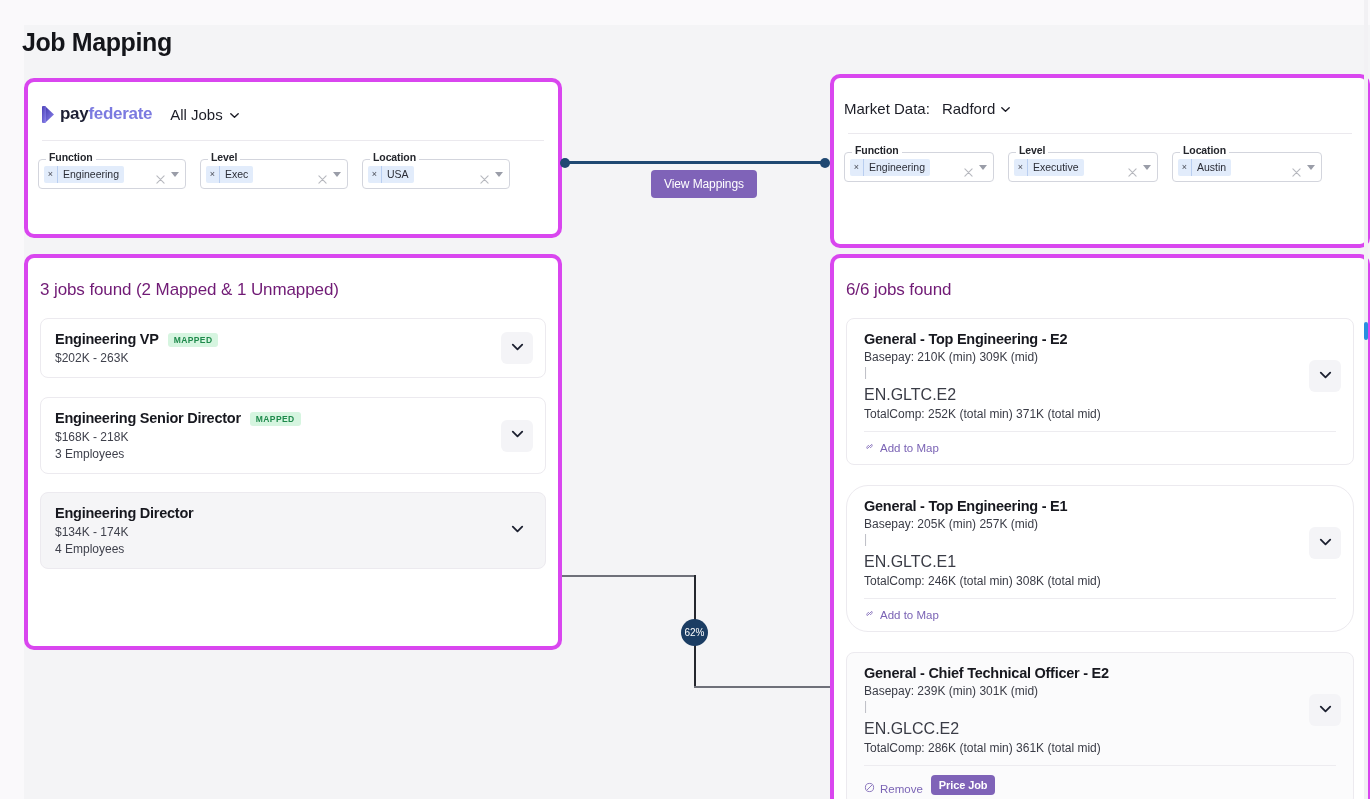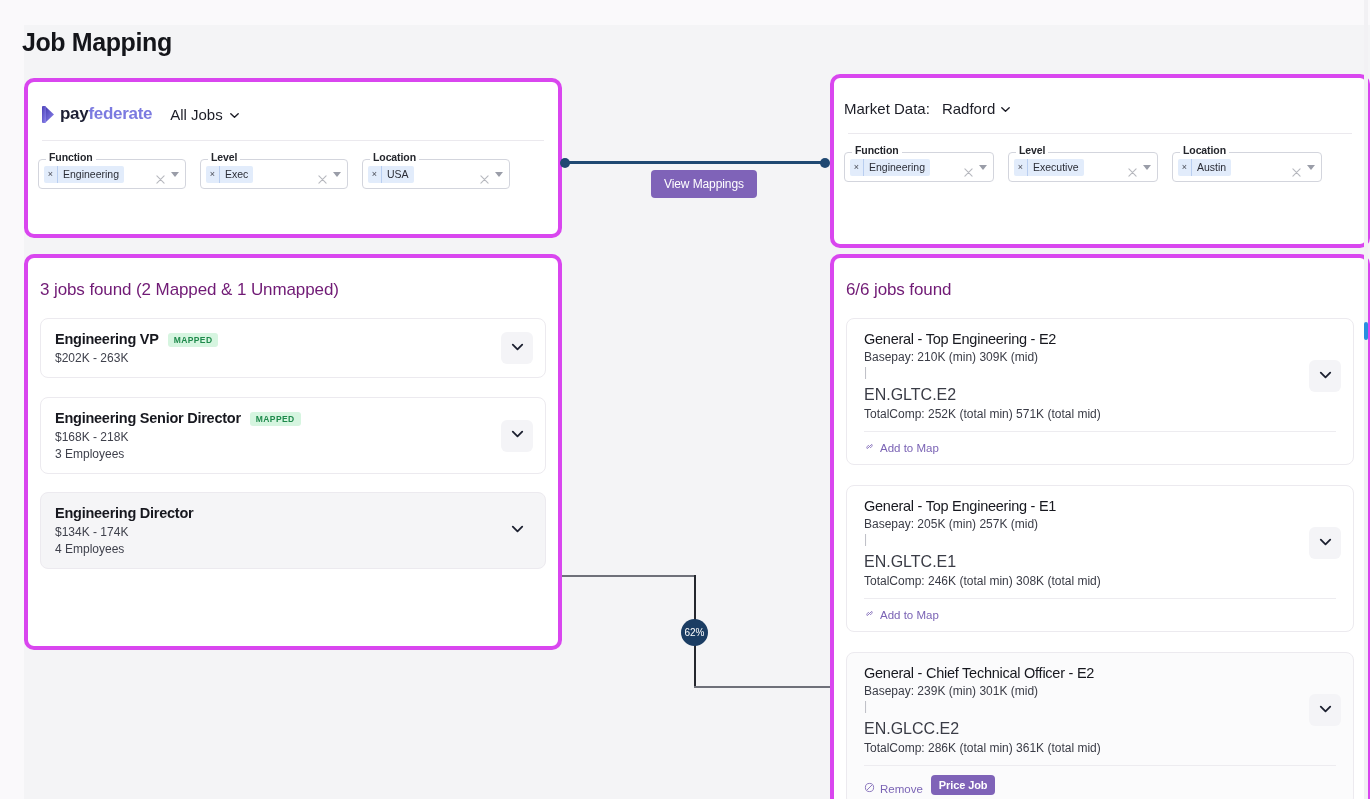--- a/index.html
+++ b/index.html
@@ -177,21 +177,21 @@
   .mkt-card {
     margin: 0 12px;
     border: 1px solid #eceaef;
     border-radius: 8px;
     background: #fff;
   }
   .mkt-card.tinted { background: #fbfbfc; }
   .mkt-top { display: flex; align-items: flex-start; padding: 12px 12px 10px 17px; }
   .mkt-body { flex: 1; min-width: 0; }
   .mkt-title {
-    font-size: 14.5px; font-weight: 400; color: #17181f;
+    font-size: 14.5px; font-weight: 700; color: #17181f;
     letter-spacing: -0.25px;
   }
   .mkt-line { font-size: 12px; color: #3a3c46; margin-top: 3px; }
   .mkt-thin { font-size: 12px; color: #bcbdc4; margin-top: 2px; line-height: 12px; }
   .mkt-code { font-size: 16px; color: #3a3c46; margin-top: 8px; }
   .mkt-chev-wrap { display: flex; align-items: center; align-self: center; }
 
   .mkt-divider { height: 1px; background: #edecf0; margin: 0 17px; }
   .mkt-actions {
     display: flex; align-items: flex-end; gap: 8px;
@@ -495,21 +495,21 @@
 <div class="panel" id="right-list-panel">
   <div class="list-count">6/6 jobs found</div>
 
   <div class="mkt-card" style="margin-top:18px;">
     <div class="mkt-top">
       <div class="mkt-body">
         <div class="mkt-title">General - Top Engineering - E2</div>
         <div class="mkt-line">Basepay: 210K (min) 309K (mid)</div>
         <div class="mkt-thin">|</div>
         <div class="mkt-code">EN.GLTC.E2</div>
-        <div class="mkt-line">TotalComp: 252K (total min) 571K (total mid)</div>
+        <div class="mkt-line">TotalComp: 252K (total min) 371K (total mid)</div>
       </div>
       <div class="mkt-chev-wrap">
         <div class="chev-btn">
           <span>
             <svg viewBox="0 0 18 18">
                 <path d="M4 7 L9 12 L14 7" stroke="#1c2030" stroke-width="1.9" fill="none" stroke-linecap="round" stroke-linejoin="round"></path>
               </svg>
           </span>
         </div>
       </div>
@@ -520,21 +520,21 @@
         <span>
           <svg viewBox="0 0 14 14">
               <path d="M5.5 8.5 L8.5 5.5 M4.2 9.8 a2 2 0 0 1 0-2.8 l1.6-1.6 M9.8 4.2 a2 2 0 0 1 0 2.8 L8.2 8.6" stroke="#7b64b5" stroke-width="1.1" fill="none" stroke-linecap="round"></path>
             </svg>
         </span>
         <span>Add to Map</span>
       </span>
     </div>
   </div>
 
-  <div class="mkt-card" style="margin-top:20px;">
+  <div class="mkt-card" style="margin-top:20px;border-radius:22px;">
     <div class="mkt-top">
       <div class="mkt-body">
         <div class="mkt-title">General - Top Engineering - E1</div>
         <div class="mkt-line">Basepay: 205K (min) 257K (mid)</div>
         <div class="mkt-thin">|</div>
         <div class="mkt-code">EN.GLTC.E1</div>
         <div class="mkt-line">TotalComp: 246K (total min) 308K (total mid)</div>
       </div>
       <div class="mkt-chev-wrap">
         <div class="chev-btn">

